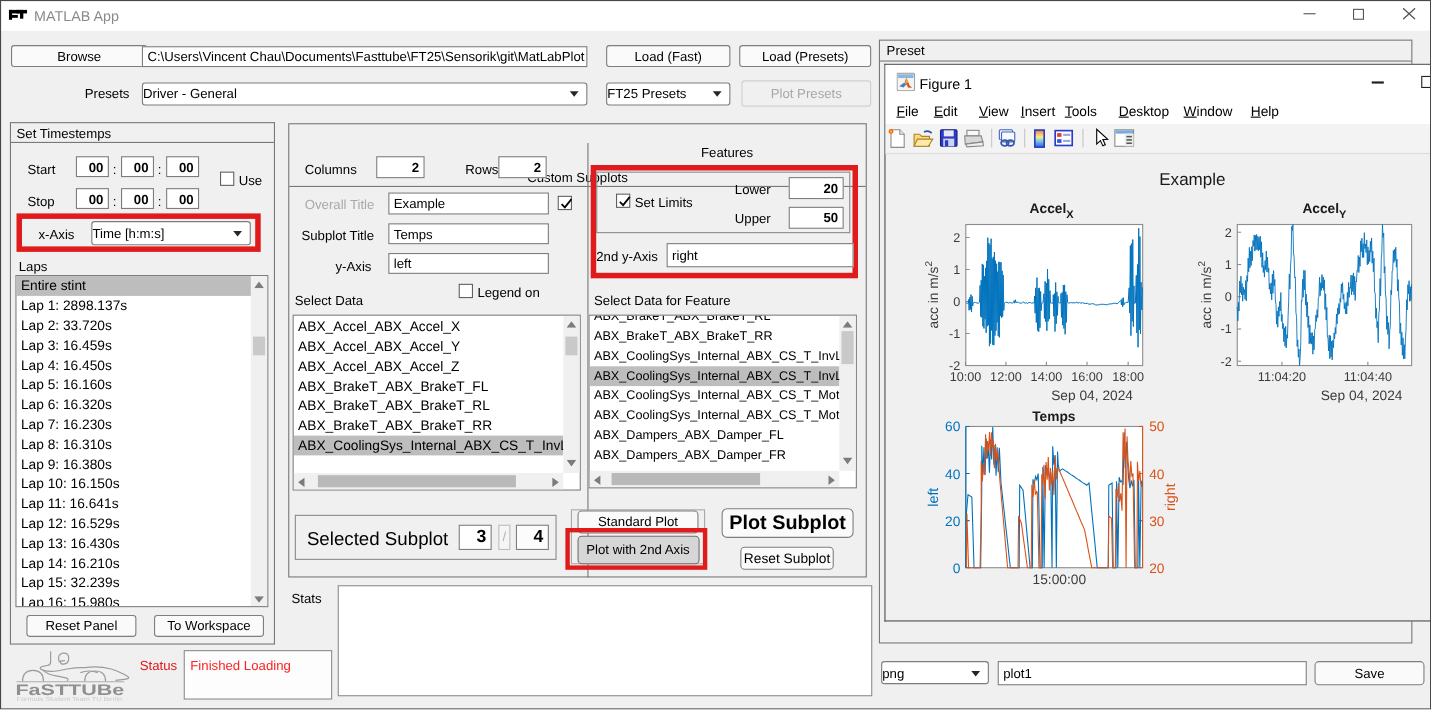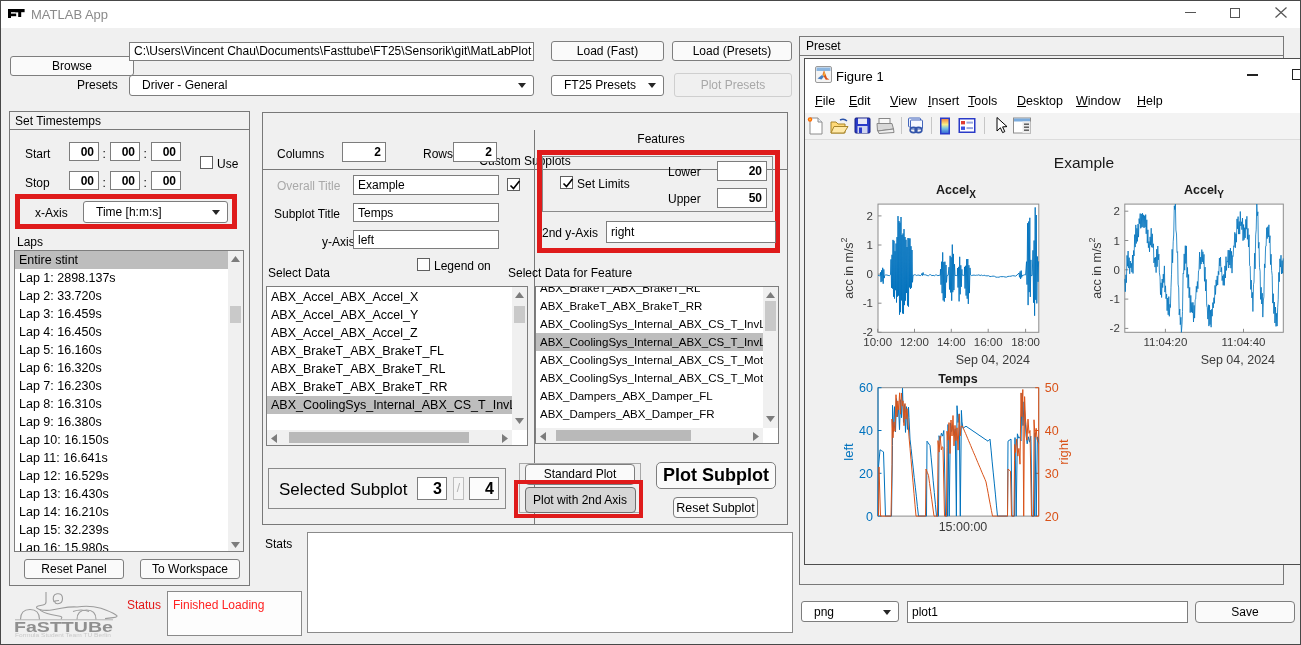--- a/index.html
+++ b/index.html
@@ -1,21 +1,21 @@
 <!DOCTYPE html>
 <html><head><meta charset="utf-8"><style>
 * { margin:0; padding:0; box-sizing:border-box; }
 html,body { width:1301px; height:645px; overflow:hidden; }
 body { position:relative; background:#f0f0f0; font-family:"Liberation Sans",sans-serif; font-size:12px; color:#000; }
 .abs { position:absolute; }
 .btn { position:absolute; background:#fafafa; border:1px solid #7e7e7e; border-radius:3px; display:flex; align-items:center; justify-content:center; font-size:12px; color:#000; }
 .btn.dis { background:#f0f0f0; border-color:#cfcfcf; color:#a8a8a8; }
 .field { position:absolute; background:#fff; border:1px solid #7d7d7d; display:flex; align-items:center; padding-left:4px; font-size:12px; }
 .num { justify-content:flex-end; padding-right:4px; padding-left:12px;font-weight:bold; }
-.dd { position:absolute; background:#fff; border:1px solid #7d7d7d; border-radius:3px; display:flex; align-items:center; padding-left:12px; font-size:12px; }
+.dd { position:absolute; background:#fff; border:1px solid #7d7d7d; border-radius:3px; display:flex; align-items:center; padding-left:0; font-size:12px; }
 .dd .ar { position:absolute; right:7px; top:50%; margin-top:-2px; width:0; height:0; border-left:4.5px solid transparent; border-right:4.5px solid transparent; border-top:5px solid #262626; }
 .lbl { position:absolute; font-size:12px; color:#000; white-space:nowrap; }
 .panel { position:absolute; border:1px solid #787878; }
 .cb { position:absolute; width:13px; height:13px; background:#fff; border:1px solid #5f5f5f; }
 .cb.ck svg { position:absolute; left:-1px; top:-2px; }
 .red { position:absolute; border:5px solid #df1b1b; }
 .li { height:18px; line-height:18px; padding-left:4px; white-space:nowrap; font-size:12.5px; }
 .sel { background:#bdbdbd; }
 .fdl .li { font-size:11.5px; }
 .sb { position:absolute; background:#f0f0f0; }
@@ -29,21 +29,21 @@
  <rect x="7" y="1" width="9.6" height="3.2" fill="#000"></rect>
  <rect x="10.2" y="1" width="3" height="8" fill="#000"></rect>
 </svg>
 <div class="lbl" style="left:31px;top:7px;font-size:13px;color:#8a8a8a;">MATLAB App</div>
 <div class="abs" style="left:1185px;top:12px;width:11px;height:1.4px;background:#555;"></div>
 <div class="abs" style="left:1230px;top:7.5px;width:10px;height:10px;border:1.2px solid #555;"></div>
 <svg class="abs" style="left:1275px;top:7px" width="12" height="11" viewBox="0 0 12 11">
     <path d="M0.5 0.5 L11.5 10.5 M11.5 0.5 L0.5 10.5" stroke="#555" stroke-width="1.2"></path>
   </svg>
 <div class="abs" style="left:0;top:0;width:1301px;height:645px;border:1px solid #484848;pointer-events:none;z-index:99;"></div>
-<div class="btn" style="left:10px;top:56px;width:124px;height:20px;">Browse</div>
+<div class="btn" style="left:10px;top:41px;width:124px;height:20px;">Browse</div>
 <div class="field" style="left:129px;top:41.5px;width:405px;height:19px;">C:\Users\Vincent Chau\Documents\Fasttube\FT25\Sensorik\git\MatLabPlot</div>
 <div class="btn" style="left:551px;top:41px;width:113px;height:20px;">Load (Fast)</div>
 <div class="btn" style="left:672px;top:41px;width:120px;height:20px;">Load (Presets)</div>
 <div class="lbl" style="left:77px;top:78px;">Presets</div>
 <div class="dd" style="left:129px;top:74.5px;width:405px;height:21px;">Driver - General<span class="ar"></span></div>
 <div class="dd" style="left:551px;top:74.5px;width:113px;height:21px;">FT25 Presets<span class="ar"></span></div>
 <div class="btn dis" style="left:674px;top:72.5px;width:118px;height:24px;">Plot Presets</div>
 <div class="panel" style="left:9px;top:111px;width:241px;height:475px;">
  <div style="height:18px;border-bottom:1px solid #787878;padding-left:5px;line-height:18px;font-size:12px;">Set Timestemps</div>
 </div>
@@ -125,21 +125,21 @@
 <div class="field num" style="left:453px;top:142px;width:44px;height:20px;">2</div>
 <div class="lbl" style="left:277px;top:179px;color:#a9a9a9;">Overall Title</div>
 <div class="field" style="left:353px;top:175px;width:146px;height:20px;">Example</div>
 <div class="cb ck" style="left:507px;top:178px;">
     <svg width="16" height="16" viewBox="0 0 16 16">
       <path d="M3.5 8.5 L6.5 11.5 L12.5 4" stroke="#000" stroke-width="1.6" fill="none"></path>
     </svg>
   </div>
 <div class="lbl" style="left:274px;top:207px;">Subplot Title</div>
 <div class="field" style="left:353px;top:203px;width:146px;height:19px;">Temps</div>
-<div class="lbl" style="left:322px;top:235px;">y-Axis</div>
+<div class="lbl" style="left:305px;top:235px;">y-Axis</div>
 <div class="field" style="left:353px;top:230px;width:146px;height:19px;">left</div>
 <div class="cb" style="left:417px;top:258px;"></div>
 <div class="lbl" style="left:434px;top:259px;">Legend on</div>
 <div class="lbl" style="left:268px;top:266px;">Select Data</div>
 <div class="abs" style="left:266px;top:286px;width:262px;height:160px;background:#fff;border:1px solid #7d7d7d;overflow:hidden;">
  <div style="position:absolute;left:0;top:1px;width:245px;">
       <div class="li">ABX_Accel_ABX_Accel_X</div>
       <div class="li">ABX_Accel_ABX_Accel_Y</div>
       <div class="li">ABX_Accel_ABX_Accel_Z</div>
       <div class="li">ABX_BrakeT_ABX_BrakeT_FL</div>
@@ -173,21 +173,21 @@
       <path d="M3.5 8.5 L6.5 11.5 L12.5 4" stroke="#000" stroke-width="1.6" fill="none"></path>
     </svg>
   </div>
 <div class="lbl" style="left:577px;top:177px;">Set Limits</div>
 <div class="lbl" style="left:668px;top:165px;">Lower</div>
 <div class="field num" style="left:717px;top:161px;width:50px;height:20px;">20</div>
 <div class="lbl" style="left:668px;top:192px;">Upper</div>
 <div class="field num" style="left:717px;top:188px;width:50px;height:20px;">50</div>
 <div class="lbl" style="left:542px;top:226px;">2nd y-Axis</div>
 <div class="field" style="left:606px;top:221px;width:170px;height:22px;">right</div>
-<div class="lbl" style="left:508px;top:266px;">Select Data for Feature</div>
+<div class="lbl" style="left:540px;top:266px;">Select Data for Feature</div>
 <div class="abs" style="left:535px;top:286px;width:244px;height:158px;background:#fff;border:1px solid #7d7d7d;overflow:hidden;">
  <div class="fdl" style="position:absolute;left:0;top:0;width:227px;">
       <div class="li" style="margin-top:-8px;">ABX_BrakeT_ABX_BrakeT_RL</div>
       <div class="li">ABX_BrakeT_ABX_BrakeT_RR</div>
       <div class="li">ABX_CoolingSys_Internal_ABX_CS_T_InvL</div>
       <div class="li sel">ABX_CoolingSys_Internal_ABX_CS_T_InvL</div>
       <div class="li">ABX_CoolingSys_Internal_ABX_CS_T_Motor</div>
       <div class="li">ABX_CoolingSys_Internal_ABX_CS_T_Motor</div>
       <div class="li">ABX_Dampers_ABX_Damper_FL</div>
       <div class="li">ABX_Dampers_ABX_Damper_FR</div>

